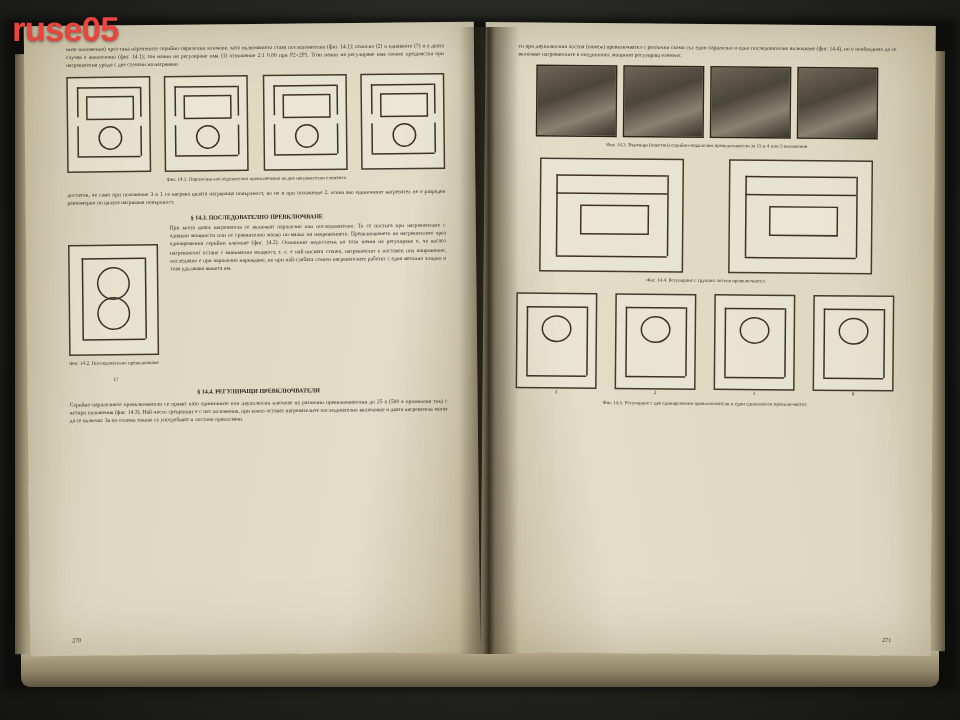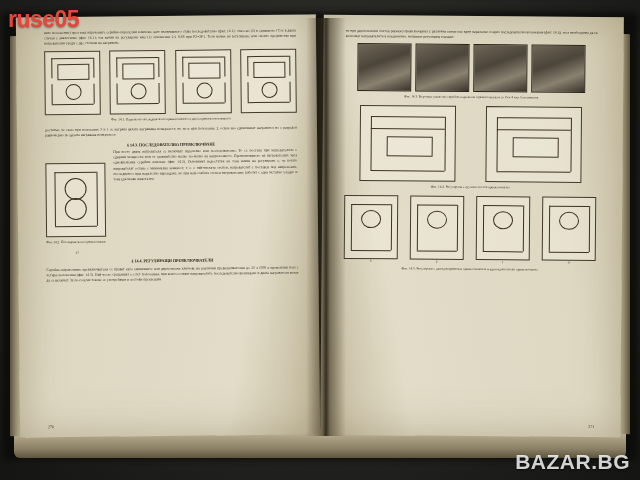--- a/index.html
+++ b/index.html
@@ -389,14 +389,13 @@
         <div class="caption">Фиг. 14.5. Регулиране с два едновременни превключвателя и един едноплюсен превключвател</div>
       </div>
 
       <div class="pageno r">271</div>
     </div>
 
     <div class="gutter"></div>
   </div>
 
   <div class="brandmark">ruse05</div>
-  <div class="watermark">BAZAR.BG</div>
 </div>
 
 </body></html>

